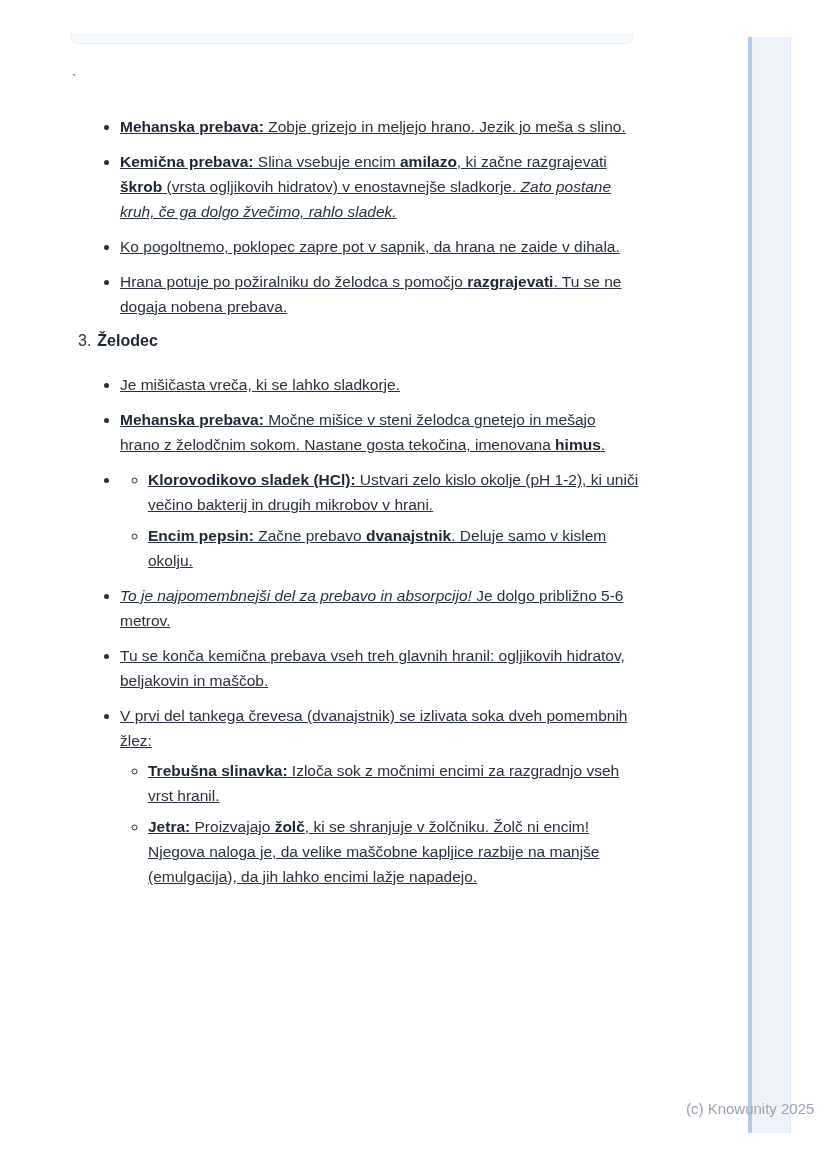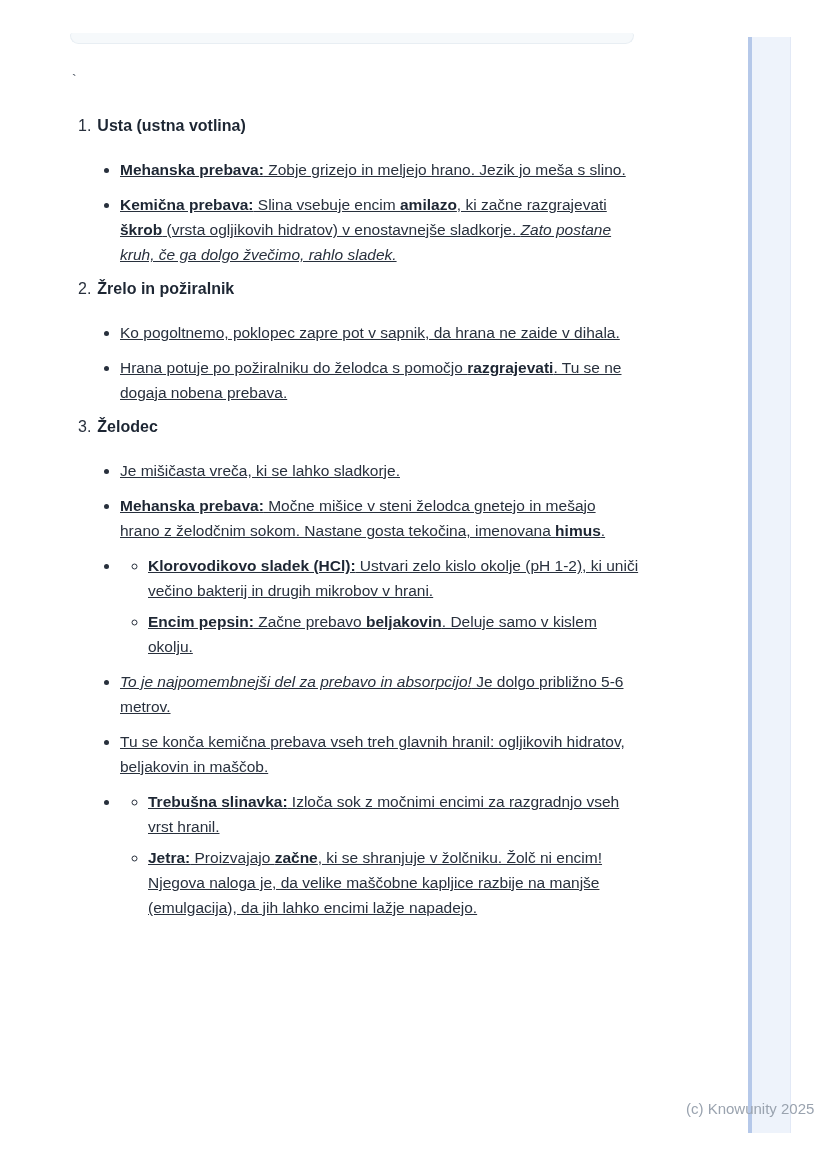--- a/index.html
+++ b/index.html
@@ -66,37 +66,31 @@
 </head>
 <body>
 
 <div class="card-edge"></div>
 
 <div class="stray">`</div>
 
 <div class="content">
 
   <div class="sec">
-    <div class="sec-head">
-      <span class="sec-num">1.</span><span class="sec-title">Usta (ustna votlina)</span>
-    </div>
     <ul class="blts">
       <li>
         <span class="para"><span class="b">Mehanska prebava:</span><span> Zobje grizejo in meljejo hrano. Jezik jo meša s slino.</span></span>
       </li>
       <li>
         <span class="para"><span class="b">Kemična prebava:</span><span> Slina vsebuje encim </span><span class="b">amilazo</span><span>, ki začne razgrajevati </span><span class="b">škrob</span><span> (vrsta ogljikovih hidratov) v enostavnejše sladkorje. </span><span class="i">Zato postane kruh, če ga dolgo žvečimo, rahlo sladek.</span></span>
       </li>
     </ul>
   </div>
 
   <div class="sec">
-    <div class="sec-head">
-      <span class="sec-num">2.</span><span class="sec-title">Žrelo in požiralnik</span>
-    </div>
     <ul class="blts">
       <li>
         <span class="para"><span>Ko pogoltnemo, poklopec zapre pot v sapnik, da hrana ne zaide v dihala.</span></span>
       </li>
       <li>
         <span class="para"><span>Hrana potuje po požiralniku do želodca s pomočjo </span><span class="b">razgrajevati</span><span>. Tu se ne dogaja nobena prebava.</span></span>
       </li>
     </ul>
   </div>
 
@@ -110,42 +104,43 @@
       </li>
       <li>
         <span class="para"><span class="b">Mehanska prebava:</span><span> Močne mišice v steni želodca gnetejo in mešajo hrano z želodčnim sokom. Nastane gosta tekočina, imenovana </span><span class="b">himus</span><span>.</span></span>
       </li>
       <li>
         <ul class="subs">
           <li>
             <span class="para"><span class="b">Klorovodikovo sladek (HCl):</span><span> Ustvari zelo kislo okolje (pH 1-2), ki uniči večino bakterij in drugih mikrobov v hrani.</span></span>
           </li>
           <li>
-            <span class="para"><span class="b">Encim pepsin:</span><span> Začne prebavo </span><span class="b">beljakovin</span><span>. Deluje samo v kislem okolju.</span></span>
+            <span class="para"><span class="b">Encim pepsin:</span><span> Začne prebavo </span><span class="b">dvanajstnik</span><span>. Deluje samo v kislem okolju.</span></span>
           </li>
         </ul>
       </li>
     </ul>
   </div>
 
   <div class="sec">
     <ul class="blts">
       <li>
         <span class="para"><span class="i">To je najpomembnejši del za prebavo in absorpcijo!</span><span> Je dolgo približno 5-6 metrov.</span></span>
       </li>
       <li>
         <span class="para"><span>Tu se konča kemična prebava vseh treh glavnih hranil: ogljikovih hidratov, beljakovin in maščob.</span></span>
       </li>
       <li>
+        <span class="para"><span>V prvi del tankega črevesa (dvanajstnik) se izlivata soka dveh pomembnih žlez:</span></span>
         <ul class="subs">
           <li>
             <span class="para"><span class="b">Trebušna slinavka:</span><span> Izloča sok z močnimi encimi za razgradnjo vseh vrst hranil.</span></span>
           </li>
           <li>
-            <span class="para"><span class="b">Jetra:</span><span> Proizvajajo </span><span class="b">začne</span><span>, ki se shranjuje v žolčniku. Žolč ni encim! Njegova naloga je, da velike maščobne kapljice razbije na manjše (emulgacija), da jih lahko encimi lažje napadejo.</span></span>
+            <span class="para"><span class="b">Jetra:</span><span> Proizvajajo </span><span class="b">žolč</span><span>, ki se shranjuje v žolčniku. Žolč ni encim! Njegova naloga je, da velike maščobne kapljice razbije na manjše (emulgacija), da jih lahko encimi lažje napadejo.</span></span>
           </li>
         </ul>
       </li>
     </ul>
   </div>
 
 </div>
 
 <div class="strip"></div>
 

